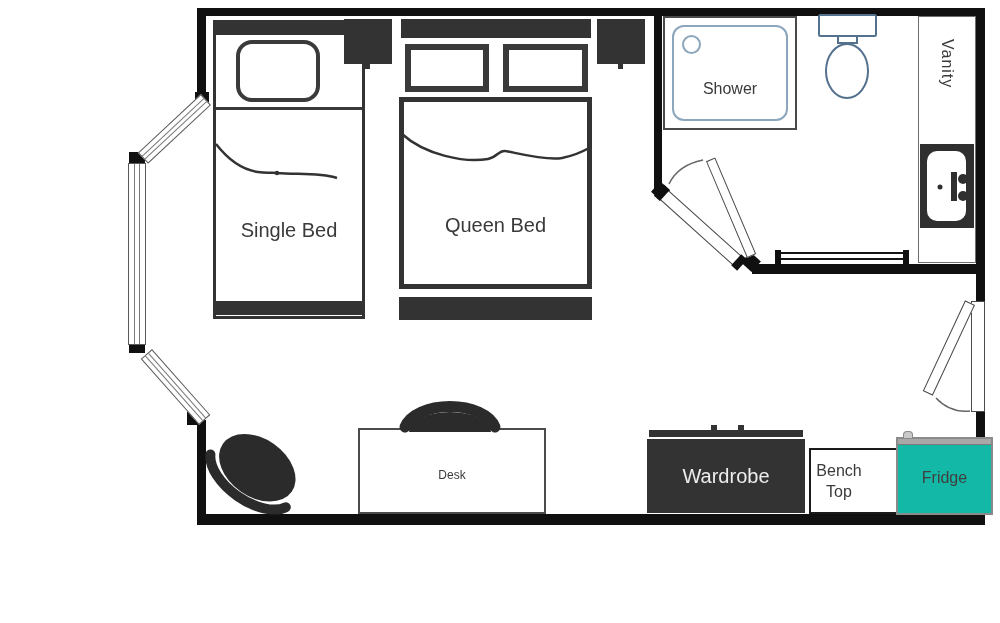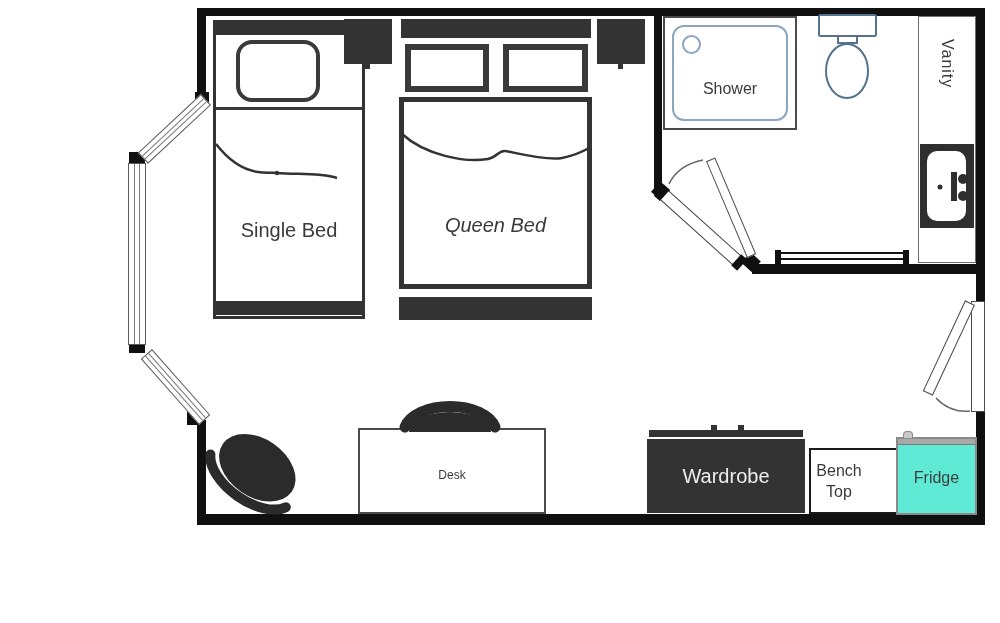--- a/index.html
+++ b/index.html
@@ -57,21 +57,21 @@
     <div class="dark" style="position:absolute;left:0;right:0;top:0;height:12px;"></div>
     <div style="position:absolute;left:20px;top:17px;width:84px;height:62px;border:4px solid #3a3a3a;border-radius:16px;background:#fff;box-sizing:border-box;"></div>
     <div style="position:absolute;left:0;right:0;top:84px;border-top:3px solid #3a3a3a;"></div>
     <div class="dark" style="position:absolute;left:0;right:0;bottom:1px;height:14px;"></div>
     <div class="lbl" style="left:0;right:0;top:193px;font-size:20px;line-height:28px;">Single Bed</div>
   </div>
 
   <div class="dark abs" style="left:401px;top:19px;width:190px;height:19px;"></div>
   <div class="abs" style="left:405px;top:44px;width:84px;height:48px;border:6px solid #3a3a3a;background:#fff;box-sizing:border-box;"></div>
   <div class="abs" style="left:503px;top:44px;width:85px;height:48px;border:6px solid #3a3a3a;background:#fff;box-sizing:border-box;"></div>
-  <div class="abs" style="left:399px;top:97px;width:193px;height:192px;border:5px solid #333;box-sizing:border-box;background:#fff;font-style:italic;">
+  <div class="abs" style="left:399px;top:97px;width:193px;height:192px;border:5px solid #333;box-sizing:border-box;background:#fff;">
     <div class="lbl" style="left:0;right:0;top:112px;font-size:20px;">Queen Bed</div>
   </div>
   <div class="dark abs" style="left:399px;top:297px;width:193px;height:23px;"></div>
 
   <div class="dark abs" style="left:344px;top:19px;width:48px;height:45px;">
     <div class="dark" style="position:absolute;left:21px;bottom:-5px;width:5px;height:5px;"></div>
   </div>
   <div class="dark abs" style="left:597px;top:19px;width:48px;height:45px;">
     <div class="dark" style="position:absolute;left:21px;bottom:-5px;width:5px;height:5px;"></div>
   </div>
@@ -109,21 +109,21 @@
     <div class="dark" style="position:absolute;left:89px;top:-5px;width:6px;height:5px;"></div>
   </div>
   <div class="dark abs" style="left:647px;top:439px;width:158px;height:74px;display:flex;align-items:center;justify-content:center;">
     <div style="color:#ededed;font-size:20px;">Wardrobe</div>
   </div>
 
   <div class="abs" style="left:809px;top:448px;width:100px;height:66px;border:2.5px solid #1a1a1a;box-sizing:border-box;background:#fff;display:flex;align-items:center;">
     <div class="lbl" style="position:static;width:56px;font-size:16px;line-height:21px;">Bench Top</div>
   </div>
 
-  <div class="abs" style="left:896px;top:437px;width:81px;height:78px;background:#5eead4;border:2px solid #8a8a8a;box-sizing:border-box;">
+  <div class="abs" style="left:896px;top:437px;width:97px;height:78px;background:#14b8a6;border:2px solid #8a8a8a;box-sizing:border-box;">
     <div style="position:absolute;left:0;right:0;top:0;height:5px;background:#a8a8a8;border-bottom:1px solid #7a7a7a;"></div>
     <div style="position:absolute;left:5px;top:-8px;width:10px;height:7px;background:#c9c9c9;border:1.5px solid #8a8a8a;border-bottom:none;border-radius:4px 4px 0 0;box-sizing:border-box;"></div>
     <div class="lbl" style="left:0;right:0;top:30px;font-size:16px;color:#3f3f3f;">Fridge</div>
   </div>
 
   <svg class="overlay" width="1000" height="623" viewBox="0 0 1000 623">
 
     <g>
       <rect x="819" y="15" width="57" height="21" rx="1.5" fill="#ffffff" stroke="#54718e" stroke-width="2"></rect>
       <rect x="838" y="36" width="19" height="7" fill="#ffffff" stroke="#54718e" stroke-width="2"></rect>

